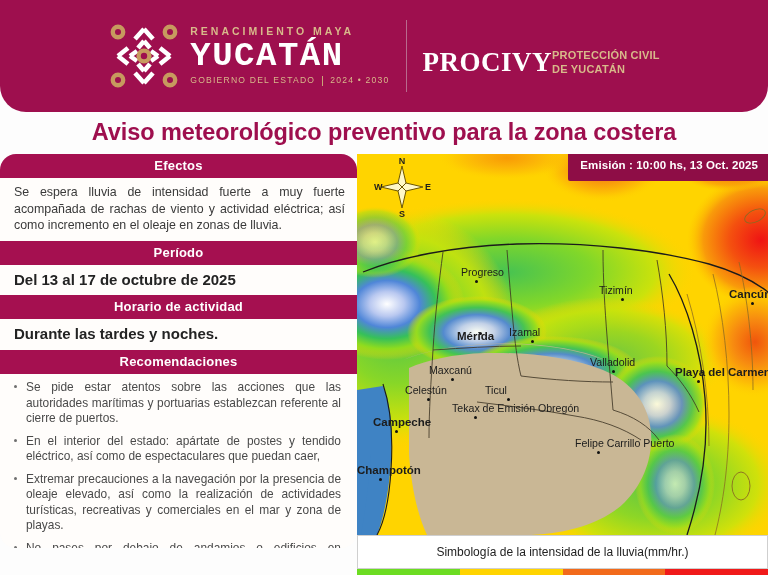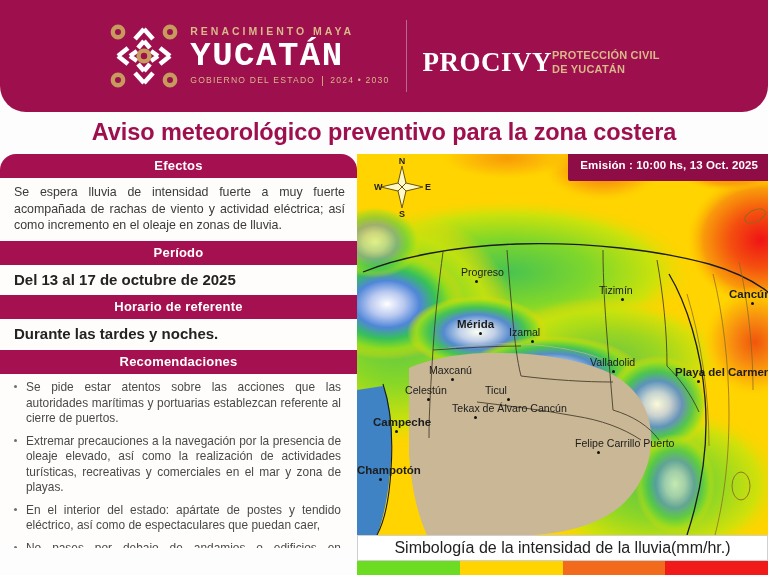--- a/index.html
+++ b/index.html
@@ -105,22 +105,22 @@
     font-size:11.5px;font-weight:700;letter-spacing:.1px;
     padding:5px 10px 10px 12px;white-space:nowrap;
     border-bottom-left-radius:2px;z-index:5;
   }
 
   
   .legend{
     position:absolute;left:0;bottom:0;width:411px;height:40px;
   }
   .legend-title{
-    height:26px;background:#ffffff;color:#222;border:1px solid #cfcfcf;
-    box-sizing:border-box;font-size:16px;display:flex;align-items:center;
+    height:34px;background:#ffffff;color:#222;border:1px solid #cfcfcf;
+    box-sizing:border-box;font-size:12px;display:flex;align-items:center;
     justify-content:center;white-space:nowrap;
   }
   .legend-row{display:flex;height:38px;}
   .legend-cell{
     flex:1 1 0;display:flex;align-items:center;justify-content:center;
     font-size:11.2px;color:#1a1a1a;white-space:nowrap;
   }
 
   .map-label{
     position:absolute;font-size:10px;color:#1c1c1c;white-space:nowrap;
@@ -186,29 +186,29 @@
   <div class="main-title">Aviso meteorológico preventivo para la zona costera</div>
 
   <div class="left-panel">
 
     <div class="sec-head">Efectos</div>
     <div class="sec-body">Se espera lluvia de intensidad fuerte a muy fuerte acompañada de rachas de viento y actividad eléctrica; así como incremento en el oleaje en zonas de lluvia.</div>
 
     <div class="sec-head">Período</div>
     <div class="sec-body strong">Del 13 al 17 de octubre de 2025</div>
 
-    <div class="sec-head">Horario de referente</div>
+    <div class="sec-head">Horario de actividad</div>
     <div class="sec-body strong">Durante las tardes y noches.</div>
 
     <div class="sec-head">Recomendaciones</div>
     <div class="rec-body">
       <ul class="rec-list" id="rec-list">
           <li>Se pide estar atentos sobre las acciones que las autoridades marítimas y portuarias establezcan referente al cierre de puertos.</li>
+          <li>En el interior del estado: apártate de postes y tendido eléctrico, así como de espectaculares que puedan caer,</li>
           <li>Extremar precauciones a la navegación por la presencia de oleaje elevado, así como la realización de actividades turísticas, recreativas y comerciales en el mar y zona de playas.</li>
-          <li>En el interior del estado: apártate de postes y tendido eléctrico, así como de espectaculares que puedan caer,</li>
           <li>No pases por debajo de andamios o edificios en construcción.</li>
         </ul>
     </div>
 
   </div>
 
   <div class="map-wrap">
 
     <div class="map-canvas">
       <svg class="map-svg" viewBox="0 0 411 381" preserveAspectRatio="none">
@@ -322,39 +322,39 @@
         </g>
         <text x="31" y="8" text-anchor="middle" font-size="9" font-weight="700" fill="#1d1d1d" font-family="Liberation Sans, sans-serif">N</text>
         <text x="31" y="61" text-anchor="middle" font-size="9" font-weight="700" fill="#1d1d1d" font-family="Liberation Sans, sans-serif">S</text>
         <text x="3" y="34" text-anchor="start" font-size="9" font-weight="700" fill="#1d1d1d" font-family="Liberation Sans, sans-serif">W</text>
         <text x="54" y="34" text-anchor="start" font-size="9" font-weight="700" fill="#1d1d1d" font-family="Liberation Sans, sans-serif">E</text>
       </svg>
 
       <div id="city-layer">
           <div class="map-label med" style="left: 96px; top: 112px; margin-left: 8px;">Progreso</div>
           <div class="city-dot" style="left: 118px; top: 126px;"></div>
-          <div class="map-label big" style="left: 100px; top: 164px;">Mérida</div>
+          <div class="map-label big" style="left: 100px; top: 176px;">Mérida</div>
           <div class="city-dot" style="left: 122px; top: 178px;"></div>
           <div class="map-label med" style="left: 152px; top: 172px;">Izamal</div>
           <div class="city-dot" style="left: 174px; top: 186px;"></div>
           <div class="map-label med" style="left: 242px; top: 130px;">Tizimín</div>
           <div class="city-dot" style="left: 264px; top: 144px;"></div>
           <div class="map-label big" style="left: 372px; top: 134px;">Cancún</div>
           <div class="city-dot" style="left: 394px; top: 148px;"></div>
           <div class="map-label med" style="left: 233px; top: 202px;">Valladolid</div>
           <div class="city-dot" style="left: 255px; top: 216px;"></div>
           <div class="map-label big" style="left: 318px; top: 212px;">Playa del Carmen</div>
           <div class="city-dot" style="left: 340px; top: 226px;"></div>
           <div class="map-label med" style="left: 72px; top: 210px;">Maxcanú</div>
           <div class="city-dot" style="left: 94px; top: 224px;"></div>
           <div class="map-label med" style="left: 48px; top: 230px;">Celestún</div>
           <div class="city-dot" style="left: 70px; top: 244px;"></div>
           <div class="map-label med" style="left: 128px; top: 230px;">Ticul</div>
           <div class="city-dot" style="left: 150px; top: 244px;"></div>
-          <div class="map-label med" style="left: 95px; top: 248px;">Tekax de Álvaro Cancún</div>
+          <div class="map-label med" style="left: 95px; top: 248px;">Tekax de Emisión Obregón</div>
           <div class="city-dot" style="left: 117px; top: 262px;"></div>
           <div class="map-label big" style="left: 16px; top: 262px;">Campeche</div>
           <div class="city-dot" style="left: 38px; top: 276px;"></div>
           <div class="map-label big" style="left: 0px; top: 310px;">Champotón</div>
           <div class="city-dot" style="left: 22px; top: 324px;"></div>
           <div class="map-label med" style="left: 218px; top: 283px;">Felipe Carrillo Puerto</div>
           <div class="city-dot" style="left: 240px; top: 297px;"></div>
         </div>
     </div>
 

